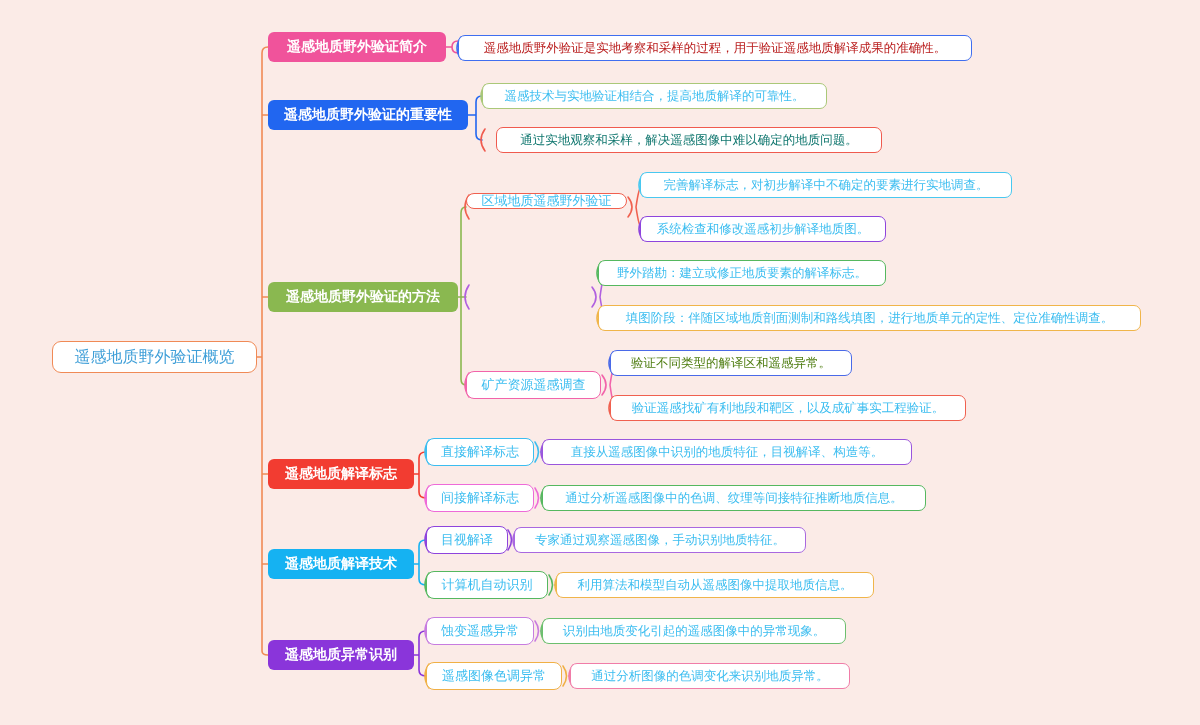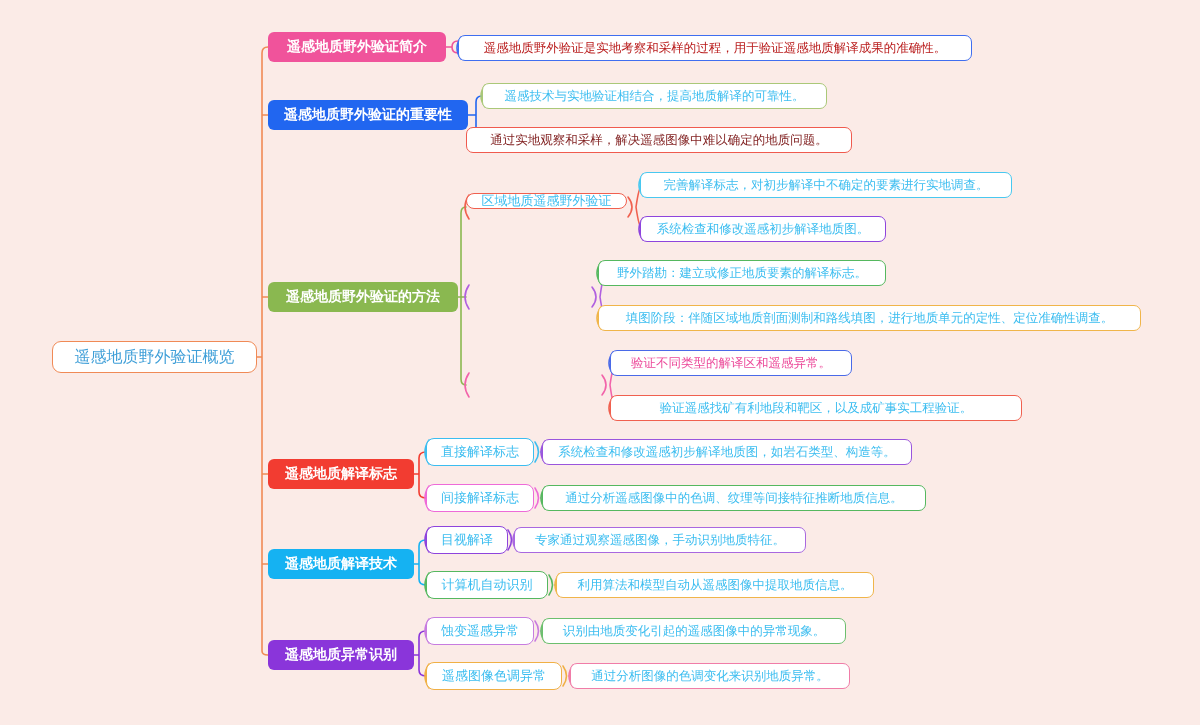--- a/index.html
+++ b/index.html
@@ -103,34 +103,35 @@
   <div class="node l1" style="left: 268px; top: 32px; width: 178px; height: 30px; background-color: rgb(240, 83, 155);">遥感地质野外验证简介</div>
   <div class="node l1" style="left: 268px; top: 100px; width: 200px; height: 30px; background-color: rgb(33, 102, 240);">遥感地质野外验证的重要性</div>
   <div class="node l1" style="left: 268px; top: 282px; width: 190px; height: 30px; background-color: rgb(138, 184, 80);">遥感地质野外验证的方法</div>
   <div class="node l1" style="left: 268px; top: 459px; width: 146px; height: 30px; background-color: rgb(242, 60, 49);">遥感地质解译标志</div>
   <div class="node l1" style="left: 268px; top: 549px; width: 146px; height: 30px; background-color: rgb(21, 178, 242);">遥感地质解译技术</div>
   <div class="node l1" style="left: 268px; top: 640px; width: 146px; height: 30px; background-color: rgb(138, 53, 218);">遥感地质异常识别</div>
 
   <div class="node leaf" style="left: 458px; top: 35px; width: 514px; height: 26px; border-color: rgb(63, 110, 240); color: #b91c1c;">遥感地质野外验证是实地考察和采样的过程，用于验证遥感地质解译成果的准确性。</div>
 
   <div class="node leaf" style="left: 482px; top: 83px; width: 345px; height: 26px; border-color: rgb(170, 200, 120); color: rgb(59, 189, 240);">遥感技术与实地验证相结合，提高地质解译的可靠性。</div>
-  <div class="node leaf" style="left: 466px; top: 127px; width: 386px; height: 26px; border-color: rgb(240, 90, 78); color: #7f1d1d;">通过实地观察和采样，解决遥感图像中难以确定的地质问题。</div>
+  <div class="node leaf" style="left: 496px; top: 127px; width: 386px; height: 26px; border-color: rgb(240, 90, 78); color: #0f766e;">通过实地观察和采样，解决遥感图像中难以确定的地质问题。</div>
 
   <div class="node l2" style="left: 466px; top: 193px; width: 161px; height: 16px; border-color: rgb(240, 96, 79); color: rgb(59, 189, 240);">区域地质遥感野外验证</div>
   <div class="node leaf" style="left: 640px; top: 172px; width: 372px; height: 26px; border-color: rgb(73, 200, 240); color: rgb(59, 189, 240);">完善解译标志，对初步解译中不确定的要素进行实地调查。</div>
   <div class="node leaf" style="left: 640px; top: 216px; width: 246px; height: 26px; border-color: rgb(142, 68, 221); color: rgb(59, 189, 240);">系统检查和修改遥感初步解译地质图。</div>
 
   <div class="node leaf" style="left: 598px; top: 260px; width: 288px; height: 26px; border-color: rgb(85, 184, 95); color: rgb(59, 189, 240);">野外踏勘：建立或修正地质要素的解译标志。</div>
   <div class="node leaf" style="left: 598px; top: 305px; width: 543px; height: 26px; border-color: rgb(240, 181, 74); color: rgb(59, 189, 240);">填图阶段：伴随区域地质剖面测制和路线填图，进行地质单元的定性、定位准确性调查。</div>
 
-  <div class="node leaf" style="left: 610px; top: 350px; width: 242px; height: 26px; border-color: rgb(74, 106, 232); color: #ec4899;">验证不同类型的解译区和遥感异常。</div>
-  <div class="node leaf" style="left: 610px; top: 395px; width: 412px; height: 26px; border-color: rgb(240, 96, 79); color: rgb(59, 189, 240);">验证遥感找矿有利地段和靶区，以及成矿事实工程验证。</div>
+  <div class="node l2" style="left: 466px; top: 371px; width: 135px; height: 28px; border-color: rgb(242, 99, 170); color: rgb(59, 189, 240);">矿产资源遥感调查</div>
+  <div class="node leaf" style="left: 610px; top: 350px; width: 242px; height: 26px; border-color: rgb(74, 106, 232); color: #4d7c0f;">验证不同类型的解译区和遥感异常。</div>
+  <div class="node leaf" style="left: 610px; top: 395px; width: 356px; height: 26px; border-color: rgb(240, 96, 79); color: rgb(59, 189, 240);">验证遥感找矿有利地段和靶区，以及成矿事实工程验证。</div>
 
   <div class="node l2" style="left: 426px; top: 438px; width: 108px; height: 28px; border-color: rgb(59, 189, 240); color: rgb(59, 189, 240);">直接解译标志</div>
-  <div class="node leaf" style="left: 542px; top: 439px; width: 370px; height: 26px; border-color: rgb(154, 85, 221); color: rgb(59, 189, 240);">系统检查和修改遥感初步解译地质图，如岩石类型、构造等。</div>
+  <div class="node leaf" style="left: 542px; top: 439px; width: 370px; height: 26px; border-color: rgb(154, 85, 221); color: rgb(59, 189, 240);">直接从遥感图像中识别的地质特征，目视解译、构造等。</div>
   <div class="node l2" style="left: 426px; top: 484px; width: 108px; height: 28px; border-color: rgb(238, 106, 216); color: rgb(59, 189, 240);">间接解译标志</div>
   <div class="node leaf" style="left: 542px; top: 485px; width: 384px; height: 26px; border-color: rgb(85, 184, 95); color: rgb(59, 189, 240);">通过分析遥感图像中的色调、纹理等间接特征推断地质信息。</div>
 
   <div class="node l2" style="left: 426px; top: 526px; width: 82px; height: 28px; border-color: rgb(142, 68, 221); color: rgb(59, 189, 240);">目视解译</div>
   <div class="node leaf" style="left: 514px; top: 527px; width: 292px; height: 26px; border-color: rgb(169, 104, 224); color: rgb(59, 189, 240);">专家通过观察遥感图像，手动识别地质特征。</div>
   <div class="node l2" style="left: 426px; top: 571px; width: 122px; height: 28px; border-color: rgb(85, 184, 95); color: rgb(59, 189, 240);">计算机自动识别</div>
   <div class="node leaf" style="left: 556px; top: 572px; width: 318px; height: 26px; border-color: rgb(240, 181, 74); color: rgb(59, 189, 240);">利用算法和模型自动从遥感图像中提取地质信息。</div>
 
   <div class="node l2" style="left: 426px; top: 617px; width: 108px; height: 28px; border-color: rgb(199, 124, 224); color: rgb(59, 189, 240);">蚀变遥感异常</div>
   <div class="node leaf" style="left: 542px; top: 618px; width: 304px; height: 26px; border-color: rgb(108, 191, 110); color: rgb(59, 189, 240);">识别由地质变化引起的遥感图像中的异常现象。</div>

